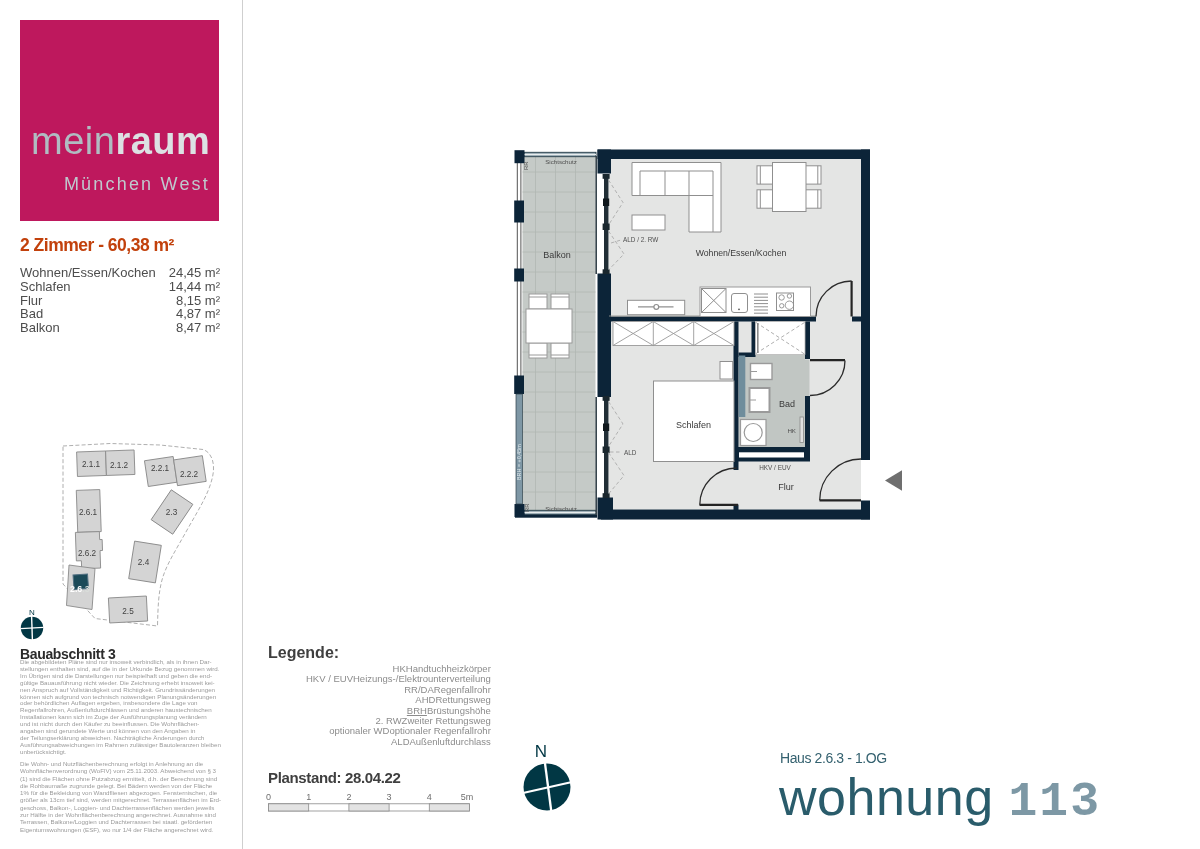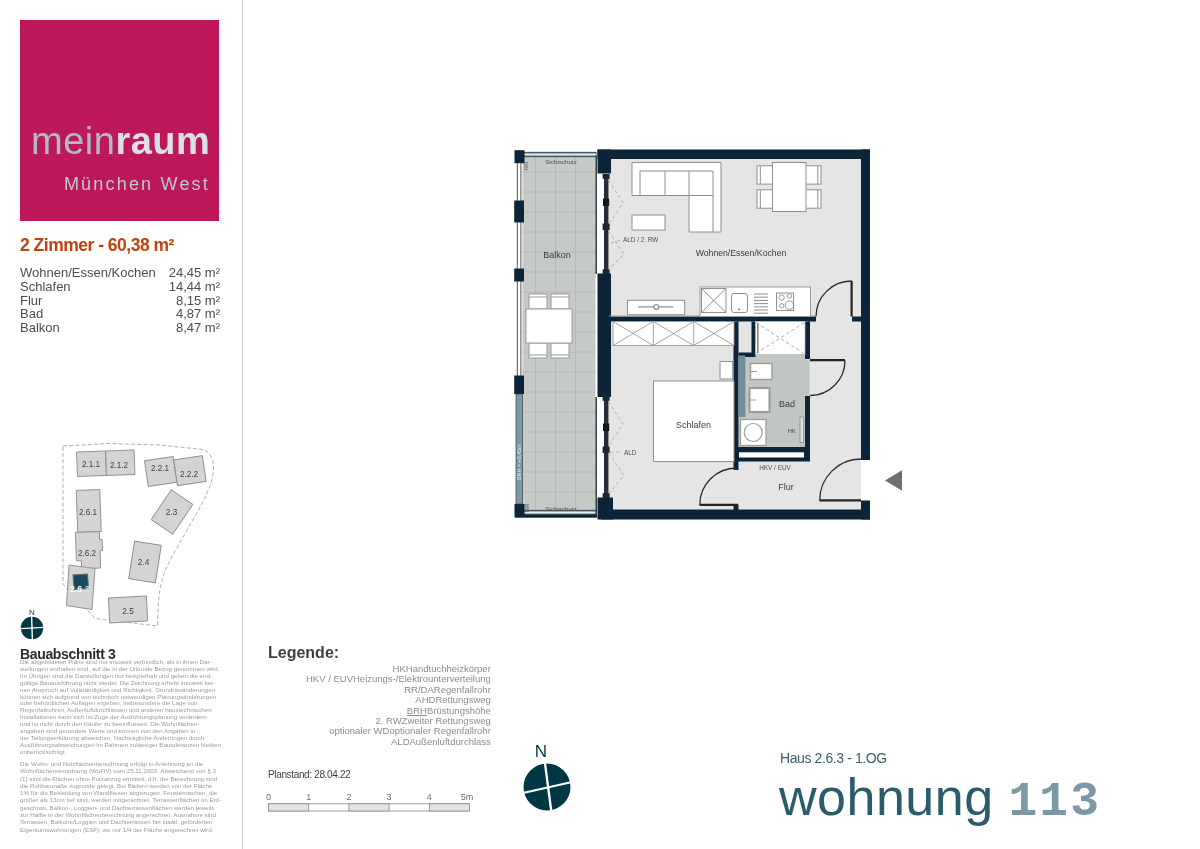--- a/index.html
+++ b/index.html
@@ -42,21 +42,21 @@
   <div><span style="display:inline-block;width:85px;">HK</span><span>Handtuchheizkörper</span></div>
   <div><span style="display:inline-block;width:85px;">HKV / EUV</span><span>Heizungs-/Elektrounterverteilung</span></div>
   <div><span style="display:inline-block;width:107px;">RR/DA</span><span>Regenfallrohr</span></div>
   <div><span style="display:inline-block;width:85px;">AHD</span><span>Rettungsweg</span></div>
   <div><span style="display:inline-block;width:85px;text-decoration:underline;">BRH</span><span>Brüstungshöhe</span></div>
   <div><span style="display:inline-block;width:85px;">2. RW</span><span>Zweiter Rettungsweg</span></div>
   <div><span style="display:inline-block;width:85px;">optionaler WD</span><span>optionaler Regenfallrohr</span></div>
   <div><span style="display:inline-block;width:85px;">ALD</span><span>Außenluftdurchlass</span></div>
 </div>
 
-<div class="abs" style="left:268px;top:768.5px;font-size:10px;letter-spacing:-0.35px;font-weight:normal;color:#3f3f3f;">Planstand: 28.04.22</div>
+<div class="abs" style="left:268px;top:768.5px;font-size:15px;letter-spacing:-0.35px;font-weight:bold;color:#3f3f3f;">Planstand: 28.04.22</div>
 
 <div class="abs" style="left:780px;top:750px;font-size:14px;letter-spacing:-0.4px;color:#34616f;white-space:nowrap;">Haus 2.6.3 - 1.OG</div>
 
 <div class="abs" style="left:779px;top:770.5px;font-size:52px;line-height:52px;letter-spacing:0.5px;color:#2a5c6b;white-space:nowrap;">wohnung <span style="font-size:48px;font-weight:bold;color:#7d98a5;letter-spacing:2px;font-family:Liberation Mono, monospace;">113</span></div>
 
 <svg class="abs" style="left:0;top:0;" width="1200" height="849" viewBox="0 0 1200 849">
 
 <g>
       <rect x="609" y="159" width="252" height="350.5" fill="#e4e5e4"></rect>
     </g>

